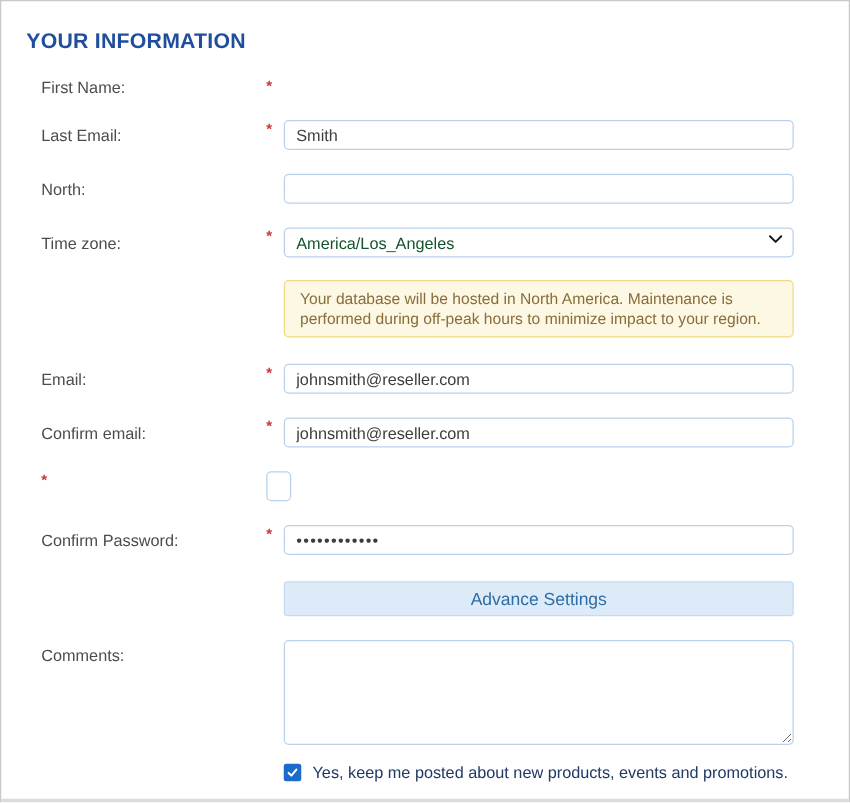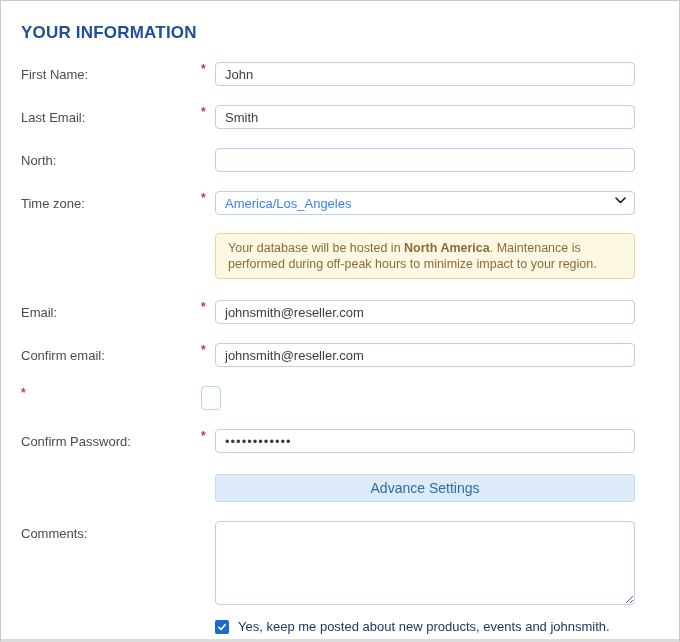--- a/index.html
+++ b/index.html
@@ -18,21 +18,21 @@
   }
   .form-title {
     margin: 0 0 0 20px;
     font-size: 17px; font-weight: bold;
     color: #1f4e9c; letter-spacing: 0.2px;
   }
   .row {
     display: grid;
     grid-template-columns: 180px 14px 1fr;
     align-items: center;
-    padding-left: 20px; padding-right: 44px;
+    padding-left: 32px; padding-right: 44px;
     margin-top: 19px;
   }
   .row.top-align { align-items: start; }
   .row.mt18 { margin-top: 18px; }
   .row.mt21 { margin-top: 21px; }
   .row.mt22 { margin-top: 21px; }
   .row.mt14 { margin-top: 14px; }
   .lbl {
     font-size: 13px; color: #4c4c4c;
   }
@@ -48,37 +48,37 @@
     border-radius: 4px;
     background: #fff;
     font-family: "Liberation Sans", sans-serif;
     font-size: 13px; color: #3d3d3d;
     outline: none;
   }
   .txt { height: 24px; padding: 2px 9px; }
   .selwrap { position: relative; width: 100%; }
   .sel {
     height: 24px; padding: 2px 26px 2px 9px;
-    color: #3b82f6;
+    color: #14532d;
     -webkit-appearance: none; -moz-appearance: none; appearance: none;
   }
   .chev {
     position: absolute; right: 9px; top: 6px;
     pointer-events: none; line-height: 0;
   }
   .notice {
     background: #fcf8e3;
     border: 1px solid #f0d983;
     border-radius: 4px;
     padding: 6px 12px;
     color: #8a6d3b;
     font-size: 12.5px; line-height: 16px;
     white-space: pre-line;
   }
-  .notice b { font-weight: bold; }
+  .notice b { font-weight: normal; }
   .pwd { letter-spacing: 1px; }
   .adv-btn {
     width: 100%; height: 28px;
     background: #ddeaf8;
     border: 1px solid #c3daf0;
     border-radius: 3px;
     color: #2e6da4;
     font-family: "Liberation Sans", sans-serif;
     font-size: 14px;
     cursor: pointer;
@@ -106,21 +106,20 @@
 </head>
 <body>
 
 <div class="panel">
 
   <h2 class="form-title">YOUR INFORMATION</h2>
 
   <div class="row">
     <label class="lbl">First Name:</label>
     <span class="req">*</span>
-    <input class="txt" type="text" value="John" style="">
   </div>
 
   <div class="row">
     <label class="lbl">Last Email:</label>
     <span class="req">*</span>
     <input class="txt" type="text" value="Smith" style="">
   </div>
 
   <div class="row">
     <label class="lbl">North:</label>
@@ -187,18 +186,18 @@
 
   <div class="row mt14">
     <span class="lbl"></span>
     <span class="req"></span>
     <div class="chkline">
       <span class="chk">
         <svg width="10" height="10" viewBox="0 0 12 12">
             <path d="M2.3 6.4 L4.9 9 L9.7 3.2" fill="none" stroke="#ffffff" stroke-width="2" stroke-linecap="round" stroke-linejoin="round"></path>
           </svg>
       </span>
-      <span class="chklbl">Yes, keep me posted about new products, events and johnsmith.</span>
+      <span class="chklbl">Yes, keep me posted about new products, events and promotions.</span>
     </div>
   </div>
 
   <div class="bottom-edge"></div>
 </div>
 
 </body></html>

